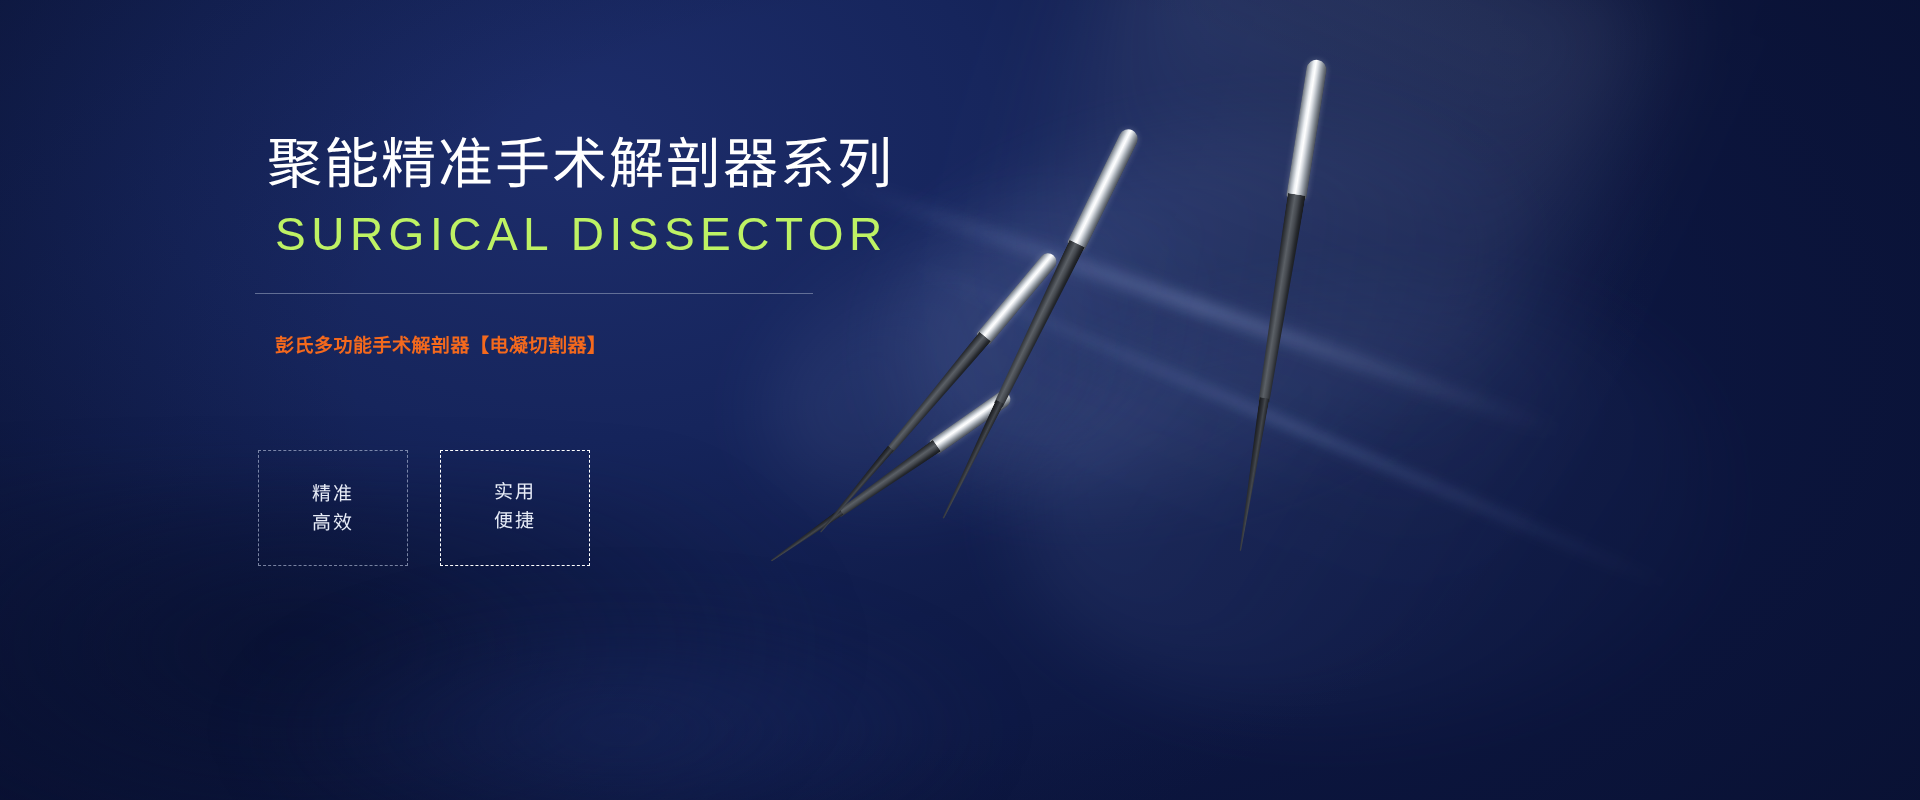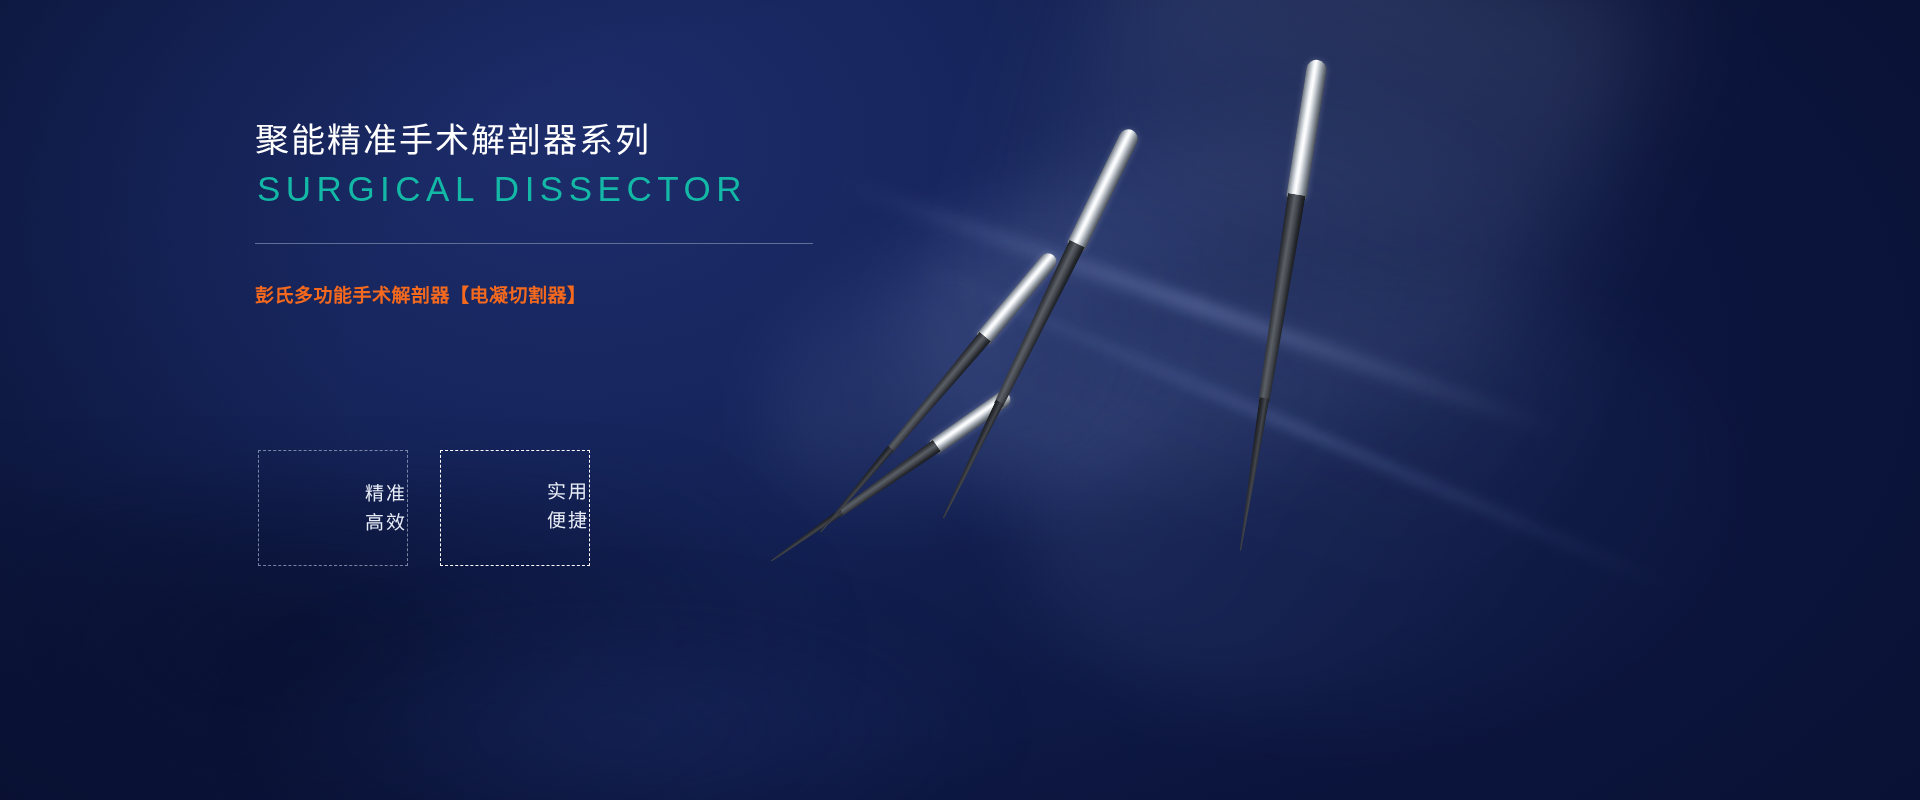--- a/index.html
+++ b/index.html
@@ -105,67 +105,68 @@
   }
 
   
   .content {
     position: absolute;
     left: 255px;
     top: 120px;
     width: 620px;
   }
   .title-cn {
-    margin: 0;
-    font-size: 34px;
+    margin: 12px;
+    font-size: 55px;
     font-weight: 400;
     letter-spacing: 2px;
     line-height: 1.18;
     color: #ffffff;
     white-space: nowrap;
   }
   .title-en {
-    margin: 10px 0 0 2px;
-    font-size: 35px;
+    margin: 10px 0 0 20px;
+    font-size: 46px;
     font-weight: 300;
     letter-spacing: 5.5px;
     line-height: 1.1;
-    color: #14b8a6;
+    color: #bef264;
     white-space: nowrap;
   }
   .divider {
     margin-top: 34px;
     width: 558px;
     height: 1px;
     background: #7b87a8;
     opacity: .75;
   }
   .subtitle {
     margin-top: 36px;
     font-size: 19px;
     font-weight: 700;
     letter-spacing: .5px;
     color: #f4691d;
     white-space: nowrap;
+    margin-left: 20px;
   }
 
   
   .features {
     position: absolute;
     left: 258px;
     top: 450px;
     display: flex;
     gap: 32px;
   }
   .feature {
     width: 148px;
     height: 114px;
     display: flex;
     flex-direction: column;
-    align-items: flex-end;
+    align-items: center;
     justify-content: center;
     gap: 10px;
     border: 1px dashed rgba(192,203,228,.6);
     color: #e7ecf7;
     font-size: 19px;
     letter-spacing: 2px;
     line-height: 1;
   }
   .feature.is-highlight {
     border-color: #ffffff;

